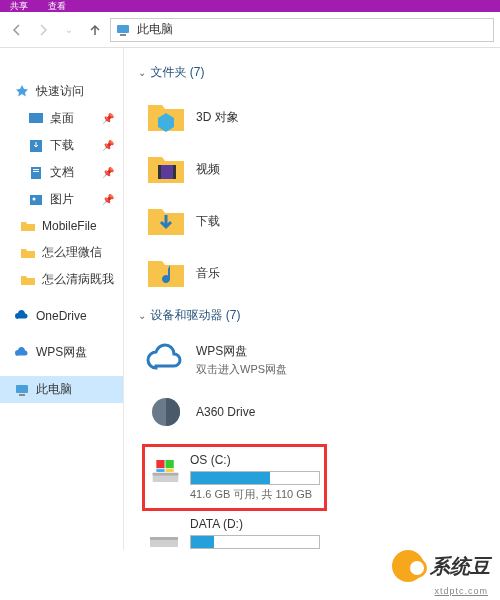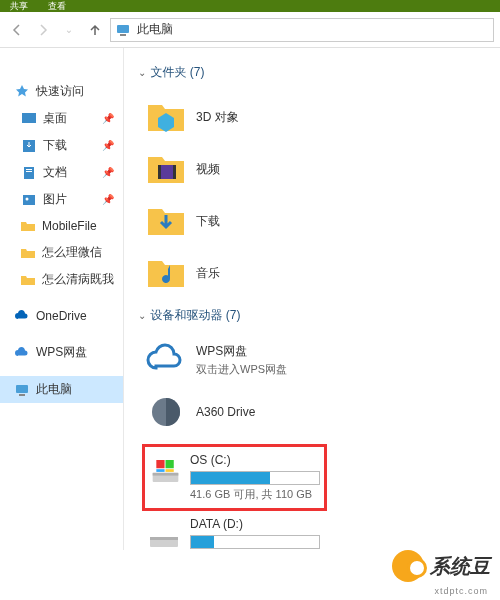--- a/index.html
+++ b/index.html
@@ -1,28 +1,28 @@
 <!DOCTYPE html>
 <html><head>
 <meta charset="utf-8">
 <style>
 * { margin: 0; padding: 0; box-sizing: border-box; font-family: "Microsoft YaHei", sans-serif; }
 body { width: 500px; height: 600px; background: #fff; overflow: hidden; position: relative; }
-.tabbar { height: 12px; background: #4d7c0f; display: flex; align-items: center; padding: 0 10px; gap: 20px; }
+.tabbar { height: 12px; background: #a21caf; display: flex; align-items: center; padding: 0 10px; gap: 20px; }
 .tabbar span { color: #fff; font-size: 9px; }
 .navbar { height: 36px; background: #fff; border-bottom: 1px solid #e0e0e0; display: flex; align-items: center; padding: 0 6px; gap: 4px; }
 .nav-btn { width: 22px; height: 22px; display: flex; align-items: center; justify-content: center; color: #888; }
 .addr { flex: 1; height: 24px; border: 1px solid #ccc; display: flex; align-items: center; padding: 0 4px; gap: 6px; }
 .addr-icon { width: 16px; height: 16px; }
 .addr-text { font-size: 12px; color: #333; }
 .body-area { display: flex; height: 502px; }
 .sidebar { width: 124px; border-right: 1px solid #e8e8e8; padding-top: 30px; overflow: hidden; }
 .side-item { display: flex; align-items: center; gap: 6px; padding: 5px 8px 5px 14px; font-size: 12px; color: #333; position: relative; }
 .side-item.active { background: #cce8ff; }
-.side-item.sub { padding-left: 21px; }
+.side-item.sub { padding-left: 28px; }
 .side-item.folder { padding-left: 20px; }
 .pin { position: absolute; right: 8px; color: #888; font-size: 10px; }
 .side-icon { width: 16px; height: 16px; flex-shrink: 0; }
 .main { flex: 1; padding: 10px 0 0 0; overflow: hidden; }
 .section-hdr { display: flex; align-items: center; gap: 4px; padding: 6px 14px; font-size: 12px; color: #26537c; }
 .chev { color: #666; font-size: 10px; }
 .grid { display: flex; flex-wrap: wrap; padding: 4px 10px 2px 18px; }
 .item { width: 185px; display: flex; align-items: center; gap: 8px; padding: 4px 2px; }
 .item-icon { width: 44px; height: 44px; display: flex; align-items: center; justify-content: center; }
 .item-text { font-size: 12px; color: #333; }
@@ -32,21 +32,21 @@
 .drive-info { flex: 1; }
 .drive-name { font-size: 12px; color: #333; }
 .drive-bar { width: 130px; height: 14px; border: 1px solid #bbb; margin: 4px 0 2px 0; background: #fff; }
 .drive-fill { height: 100%; background: #26a0da; }
 .drive-sub { font-size: 11px; color: #666; }
 .drive.highlighted { border: 3px solid #e33; }
 .watermark { position: absolute; bottom: 18px; right: 10px; display: flex; align-items: center; gap: 6px; }
 .watermark-circle { width: 32px; height: 32px; border-radius: 50%; background: #f7a71b; position: relative; }
 .watermark-circle::after { content: ''; position: absolute; right: -3px; top: 8px; width: 14px; height: 14px; border-radius: 50%; background: #fff; border: 3px solid #f7a71b; }
 .watermark-text { font-size: 20px; font-weight: bold; color: #333; font-style: italic; }
-.watermark-sub { position: absolute; bottom: 4px; right: 12px; font-size: 9px; color: #888; letter-spacing: 1px; }
+.watermark-sub { position: absolute; bottom: 4px; right: 12px; font-size: 9px; color: #888; letter-spacing: 1px; text-decoration: underline; }
 </style>
 </head>
 <body>
 
 <div class="tabbar">
   <span>共享</span>
   <span>查看</span>
 </div>
 
 <div class="navbar">

